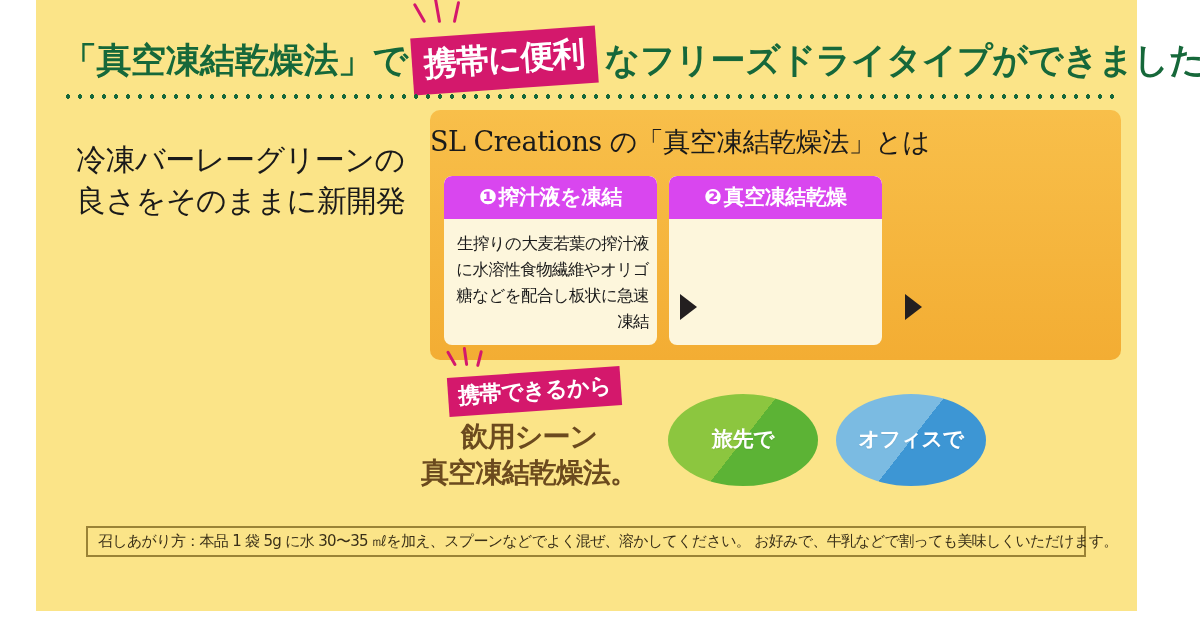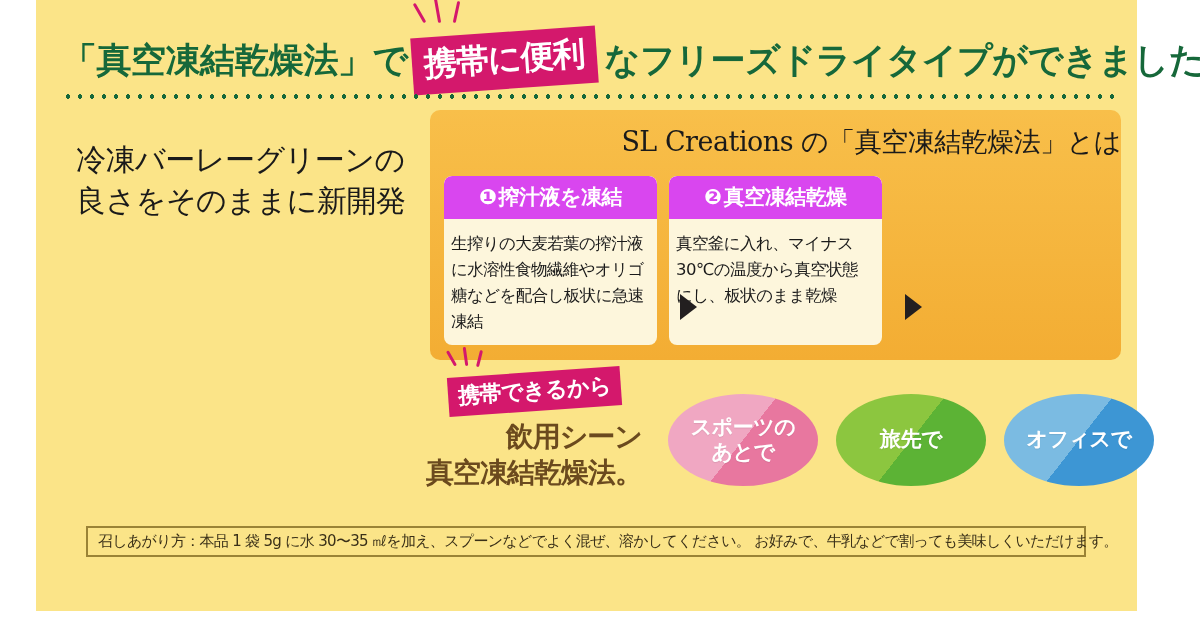--- a/index.html
+++ b/index.html
@@ -121,21 +121,21 @@
   .process-panel {
     position: absolute;
     left: 394px;
     top: 110px;
     width: 691px;
     height: 250px;
     background: linear-gradient(180deg, #f8bf4a 0%, #f3ad33 100%);
     border-radius: 10px;
   }
   .process-title {
-    text-align: right;
+    text-align: left;
     font-family: "DejaVu Serif", serif;
     font-size: 27px;
     color: #1a1a1a;
     padding-top: 14px;
     letter-spacing: -0.5px;
   }
   .steps {
     position: absolute;
     left: 14px;
     top: 66px;
@@ -163,21 +163,21 @@
   }
   .step-num {
     display: inline-block;
     margin-right: 2px;
   }
   .step-body {
     font-family: "DejaVu Sans", sans-serif;
     font-size: 16.5px;
     line-height: 1.58;
     color: #1a1a1a;
-    text-align: left;
+    text-align: right;
     padding: 12px 8px 10px 7px;
     letter-spacing: -0.6px;
   }
   .arrow {
     position: absolute;
     top: 118px;
     width: 0;
     height: 0;
     border-top: 13px solid transparent;
     border-bottom: 13px solid transparent;
@@ -226,21 +226,21 @@
   .tick2.s1 { height: 17px; left: 2px;  top: -22px; transform: rotate(-30deg); }
   .tick2.s2 { height: 19px; left: 16px; top: -25px; transform: rotate(-8deg); }
   .tick2.s3 { height: 17px; left: 30px; top: -22px; transform: rotate(14deg); }
 
   .portable-sub {
     font-family: "DejaVu Sans", sans-serif;
     font-weight: bold;
     font-size: 28px;
     color: #6b4a1e;
     line-height: 1.28;
-    text-align: right;
+    text-align: center;
     margin-top: 8px;
     letter-spacing: -1px;
     padding-right: 4px;
   }
 
   .bubbles {
     position: absolute;
     left: 252px;
     top: 22px;
     display: flex;
@@ -325,21 +325,20 @@
           <div class="step-head">
             <span class="step-num">❶</span><span>搾汁液を凍結</span>
           </div>
           <div class="step-body">生搾りの大麦若葉の搾汁液に水溶性食物繊維やオリゴ糖などを配合し板状に急速凍結</div>
         </div>
 
         <div class="step">
           <div class="step-head">
             <span class="step-num">❷</span><span>真空凍結乾燥</span>
           </div>
-          <div class="step-body">真空釜に入れ、マイナス30℃の温度から真空状態にし、板状のまま乾燥</div>
         </div>
 
 
         <div class="arrow a1"></div>
         <div class="arrow a2"></div>
       </div>
     </div>
 
     <div class="scenes">
       <div class="portable-block">
@@ -349,23 +348,20 @@
           <span class="tick2 s3"></span>
           <span class="pink-tag2">携帯できるから</span>
         </span>
         <div class="portable-sub">
           <div>飲用シーン</div>
           <div>真空凍結乾燥法。</div>
         </div>
       </div>
 
       <div class="bubbles">
-        <div class="bubble pink">
-          <span><i style="font-style:normal">スポーツの</i><br><i style="font-style:normal">あとで</i></span>
-        </div>
         <div class="bubble green">
           <span>旅先で</span>
         </div>
         <div class="bubble blue">
           <span>オフィスで</span>
         </div>
       </div>
     </div>
 
     <div class="footer-note">召しあがり方：本品 1 袋 5g に水 30〜35 ㎖を加え、スプーンなどでよく混ぜ、溶かしてください。 お好みで、牛乳などで割っても美味しくいただけます。</div>

